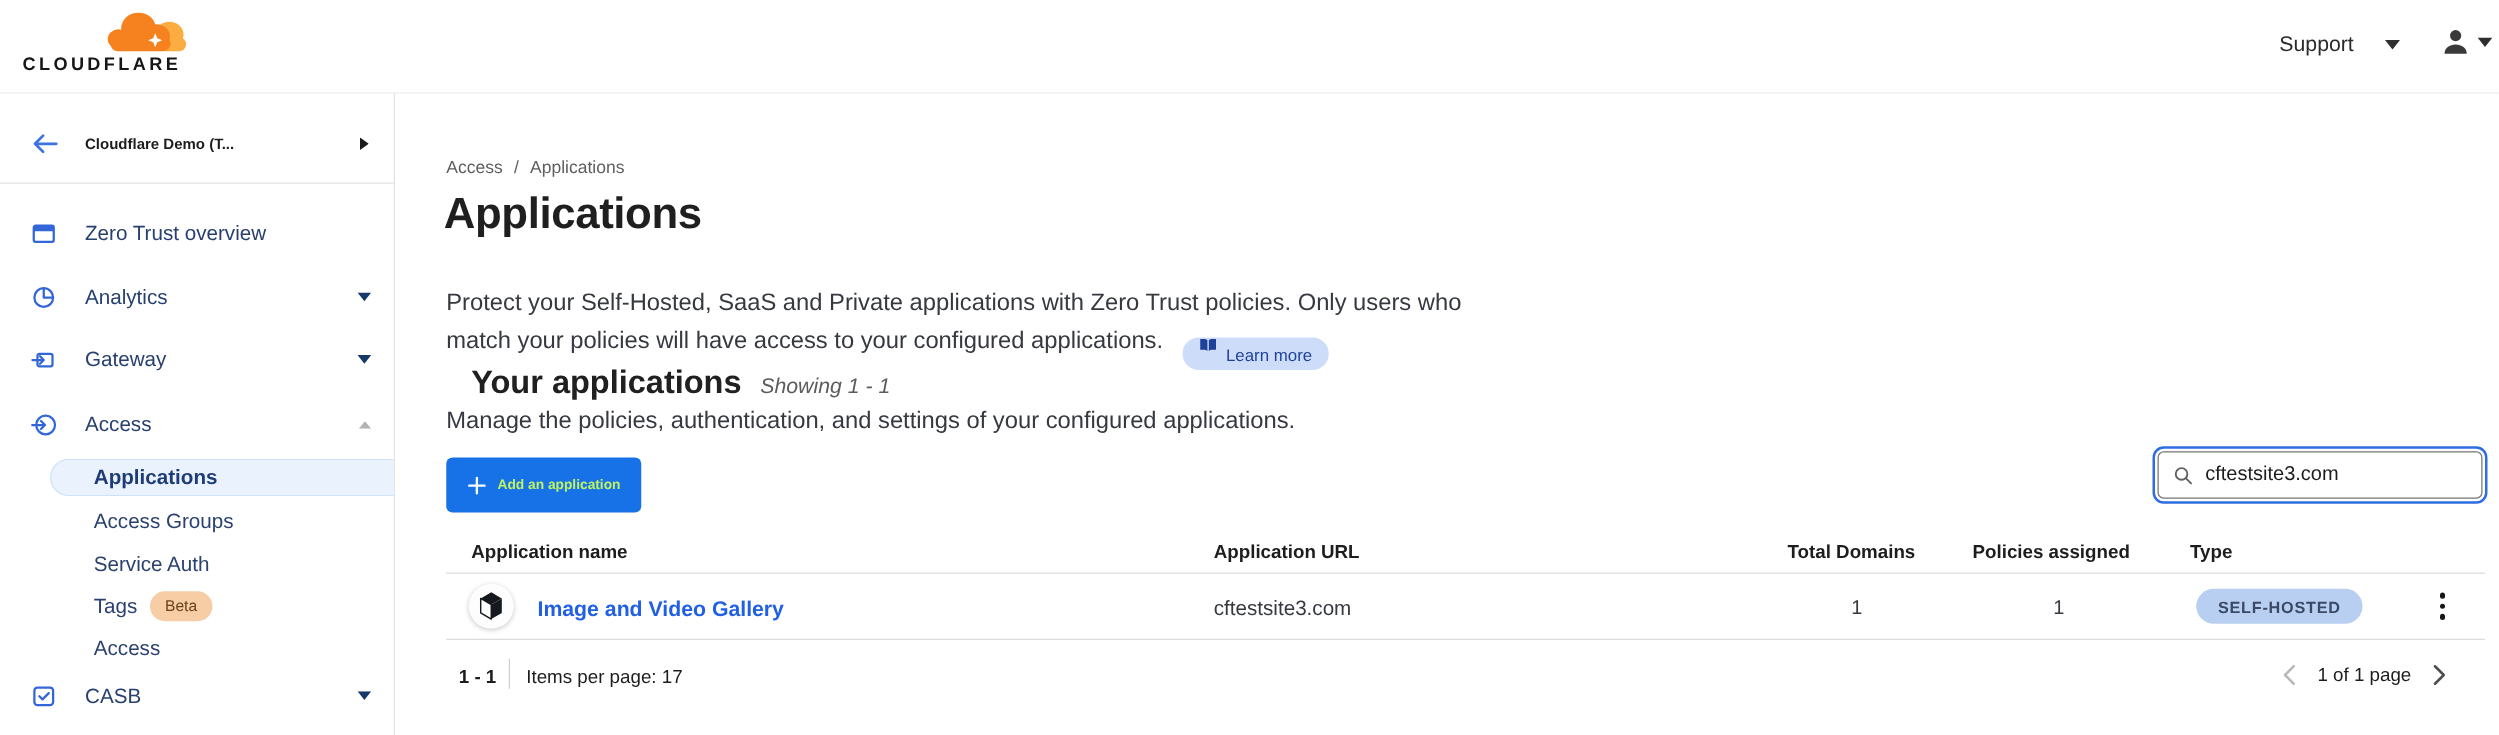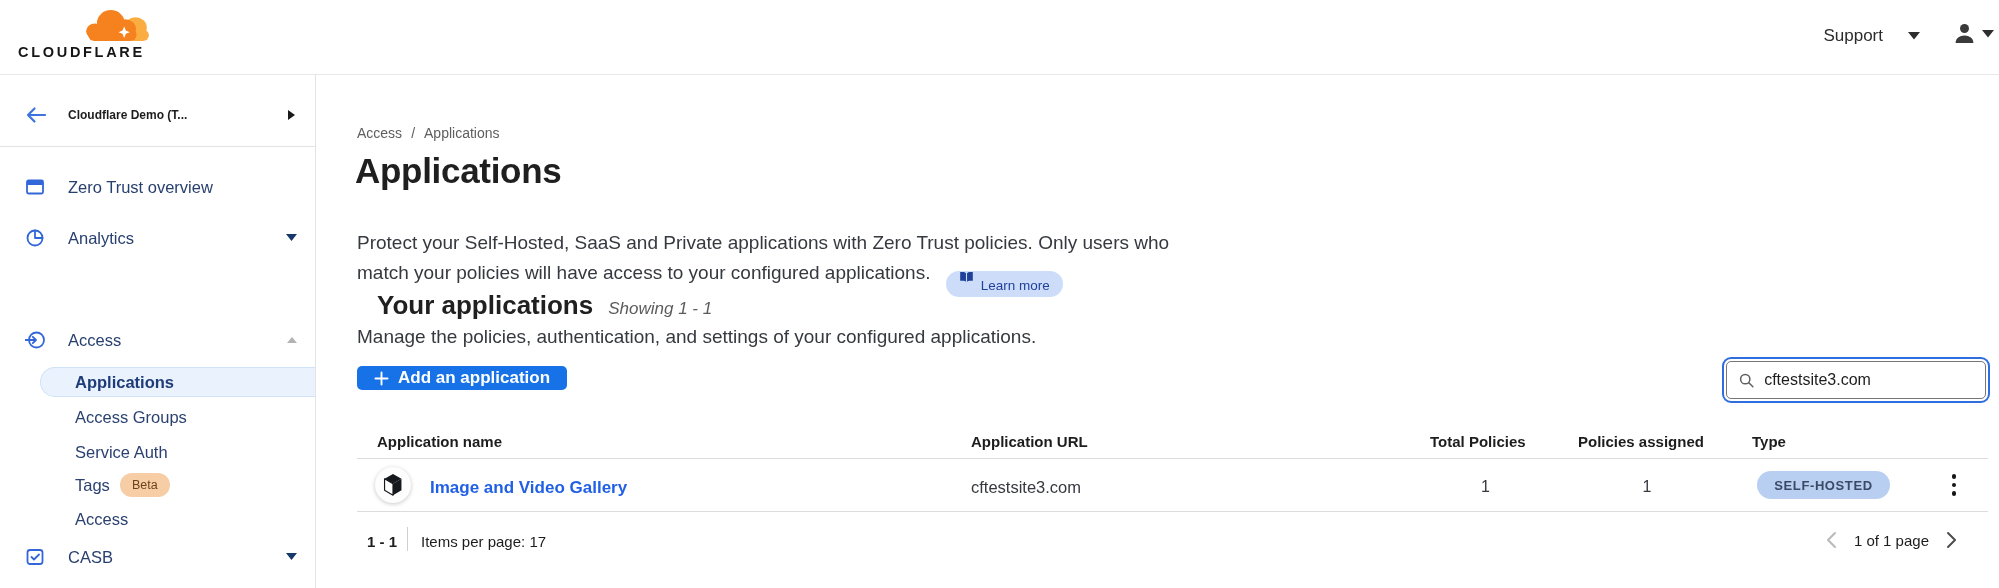--- a/index.html
+++ b/index.html
@@ -38,22 +38,22 @@
   .breadcrumb { position:absolute; left:40px; top:50px; font-size:14px; color:#5e5e5e; display:flex; gap:9px; }
   .crumb-link { cursor:pointer; }
   .page-title { position:absolute; left:38px; top:76px; font-size:35px; font-weight:bold; color:#1f1f1f; letter-spacing:-0.3px; }
   .page-desc { position:absolute; left:40px; top:133px; font-size:19px; line-height:30px; color:#36393f;margin-top:20px; }
   .learn-more { display:inline-flex; gap:7px; height:26px; padding:0 13px; margin-left:10px;
     background:#cdddf9; border-radius:13px; font-size:13.5px; font-weight:normal; color:#1f419a; cursor:pointer; vertical-align:-5px; }
   .section-head { position:absolute; left:40px; top:215px; height:32px; display:flex; align-items:baseline;margin-left:20px; }
   .section-title { font-size:26px; font-weight:bold; color:#202020; }
   .section-showing { margin-left:15px; font-size:17px; font-style:italic; color:#5c5c5c; }
   .section-sub { position:absolute; left:40px; top:252px; font-size:19px; line-height:20px; color:#36393f; }
-  .add-btn { position:absolute; left:40px; top:291px; height:24px; padding:0 17px; background:#1672e6; border:none; border-radius:5px;
-    display:flex; align-items:center; gap:9px; color:#ffffff; font-size:17px; font-weight:bold; font-family:inherit; cursor:pointer; }
+  .add-btn { position:absolute; left:40px; top:291px; height:44px; padding:0 17px; background:#1672e6; border:none; border-radius:5px;
+    display:flex; align-items:center; gap:9px; color:#bef264; font-size:11px; font-weight:bold; font-family:inherit; cursor:pointer; }
   .search-box { position:absolute; left:1409px; top:286px; width:260px; height:38px; background:#fff;
     border:1px solid #767676; border-radius:5px; outline:2px solid #2f6ee0; outline-offset:2px;
     display:flex; align-items:center; padding:0 12px; gap:10px; }
   .search-box input { border:none; outline:none; width:100%; font-size:16px; color:#1d1d1d; font-family:inherit; background:transparent; }
   
   .th { position:absolute; top:358px; height:18px; line-height:18px; font-size:15px; font-weight:bold; color:#1d1d1d; white-space:nowrap; }
   .divider { position:absolute; left:40px; right:11px; height:1px; background:#dcdcdc; }
   .app-icon-wrap { position:absolute; left:58px; top:392px; width:36px; height:36px; border-radius:50%;
     background:#fdfdfd; box-shadow:0 1px 4px rgba(0,0,0,0.22); display:flex; align-items:center; justify-content:center; }
   .row-link { position:absolute; left:113px; top:403px; font-size:17px; font-weight:bold; color:#2160e4; cursor:pointer; white-space:nowrap; }
@@ -131,20 +131,30 @@
       <svg class="nav-icon" viewBox="0 0 20 20" fill="none" stroke="#3366d9" stroke-width="1.8" stroke-linecap="round">
         <circle cx="10" cy="10" r="7.5"></circle>
         <path d="M10 10V2.5M10 10h7.5"></path>
       </svg>
       <span class="nav-label">Analytics</span>
       <svg class="nav-caret" viewBox="0 0 12 8">
           <path d="M0 0h11L5.5 7z" fill="#17386b"></path>
         </svg>
     </div>
 
+    <div class="nav-item" style="top:196px">
+      <svg class="nav-icon" viewBox="0 0 20 20" fill="none" stroke="#3366d9" stroke-width="1.8" stroke-linecap="round" stroke-linejoin="round">
+        <rect x="5" y="5" width="12" height="10" rx="1.5"></rect>
+        <path d="M0.8 10H10M10 10L7 7m3 3l-3 3"></path>
+      </svg>
+      <span class="nav-label">Gateway</span>
+      <svg class="nav-caret" viewBox="0 0 12 8">
+          <path d="M0 0h11L5.5 7z" fill="#17386b"></path>
+        </svg>
+    </div>
 
     <div class="nav-item" style="top:248px">
       <svg class="nav-icon" viewBox="0 0 20 20" fill="none" stroke="#3366d9" stroke-width="1.8" stroke-linecap="round" stroke-linejoin="round">
         <circle cx="11.5" cy="10" r="7.5"></circle>
         <path d="M0.5 10H11M11 10L7.8 6.8M11 10l-3.2 3.2"></path>
       </svg>
       <span class="nav-label">Access</span>
       <svg class="nav-caret" viewBox="0 0 10 6" style="width:10px;height:6px;left:287px">
           <path d="M5 0l5 6H0z" fill="#b3b3b3"></path>
         </svg>
@@ -221,21 +231,21 @@
     <div class="search-box">
       <svg width="17" height="17" viewBox="0 0 17 17" fill="none" stroke="#5f5f5f" stroke-width="1.7" stroke-linecap="round">
         <circle cx="7" cy="7" r="5.2"></circle>
           <path d="M11 11l4.5 4.5"></path>
       </svg>
       <input type="text" value="cftestsite3.com" style="">
     </div>
 
     <div class="th" style="left:60px">Application name</div>
     <div class="th" style="left:654px">Application URL</div>
-    <div class="th" style="left:1113px">Total Policies</div>
+    <div class="th" style="left:1113px">Total Domains</div>
     <div class="th" style="left:1261px">Policies assigned</div>
     <div class="th" style="left:1435px">Type</div>
     <div class="divider" style="top:383px"></div>
 
     <div class="app-icon-wrap">
       <svg width="22" height="24" viewBox="0 0 24 27">
         <path d="M12 1l9.5 5.5L12 12 2.5 6.5z" fill="#15181d"></path>
         <path d="M21.5 6.5L12 12v13l9.5-5.5z" fill="#15181d"></path>
         <path d="M2.5 6.5L12 12v13l-9.5-5.5z" fill="#fff" stroke="#15181d" stroke-width="1.3" stroke-linejoin="round"></path>
       </svg>

